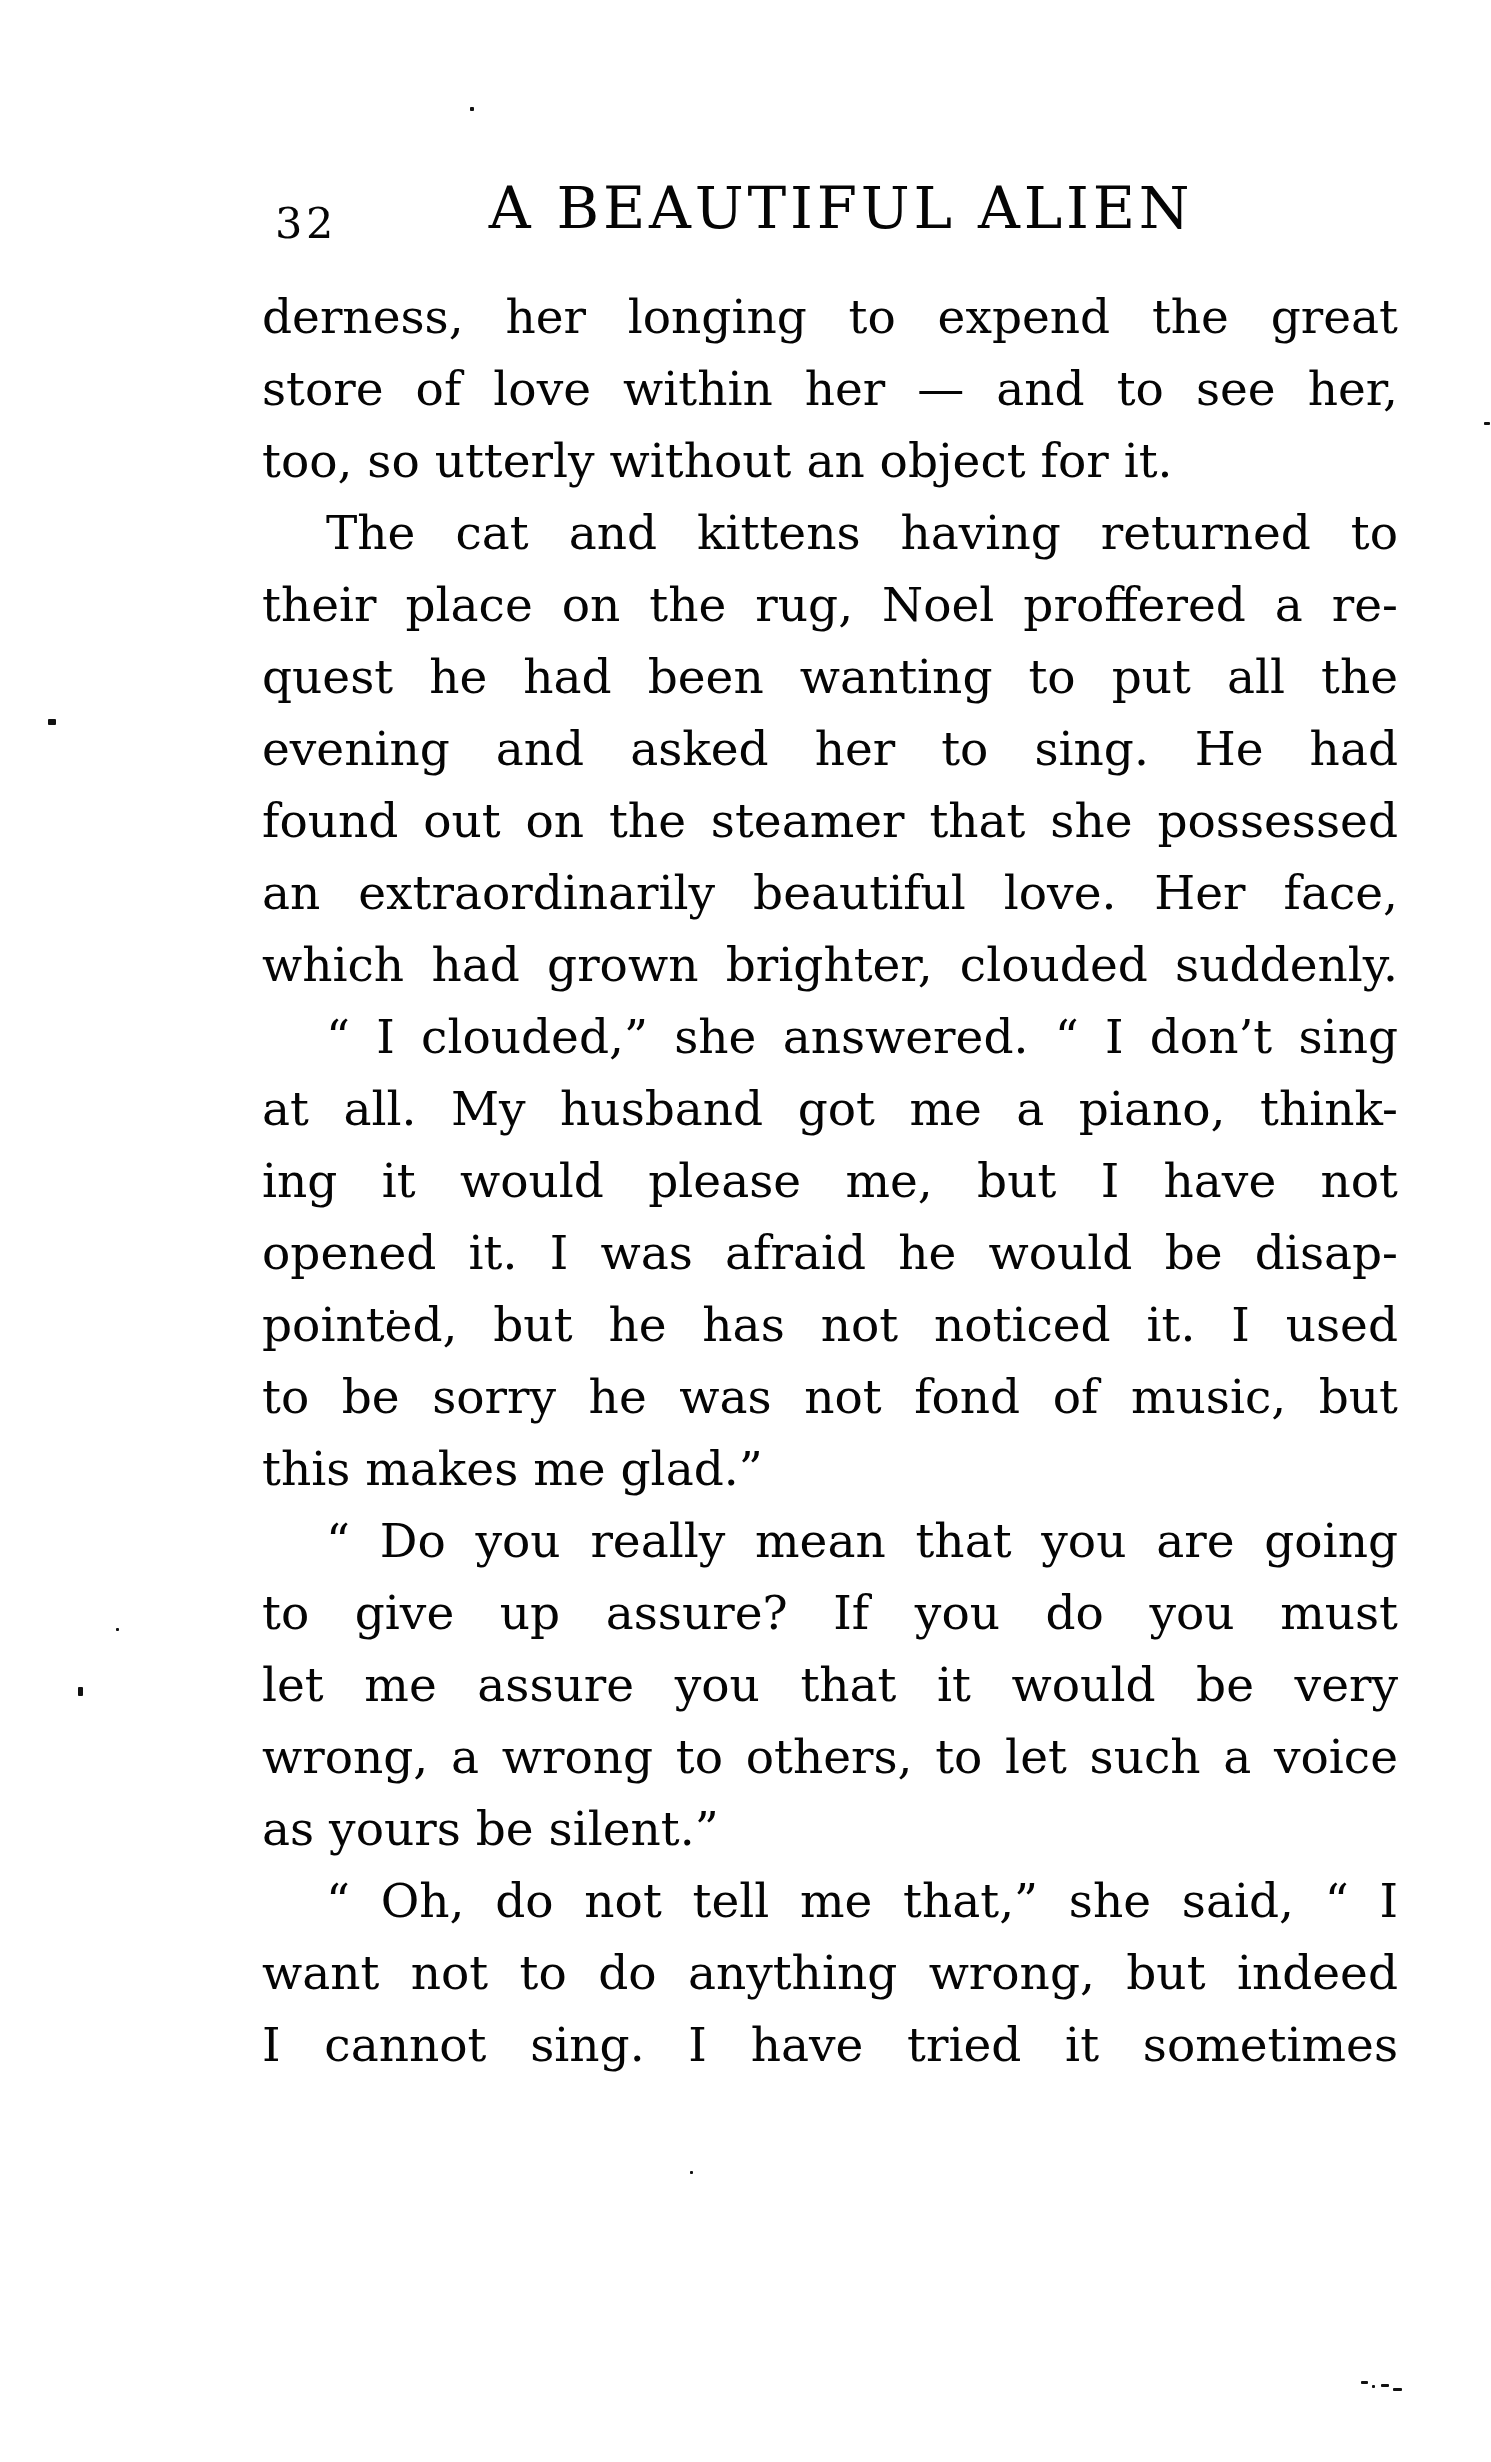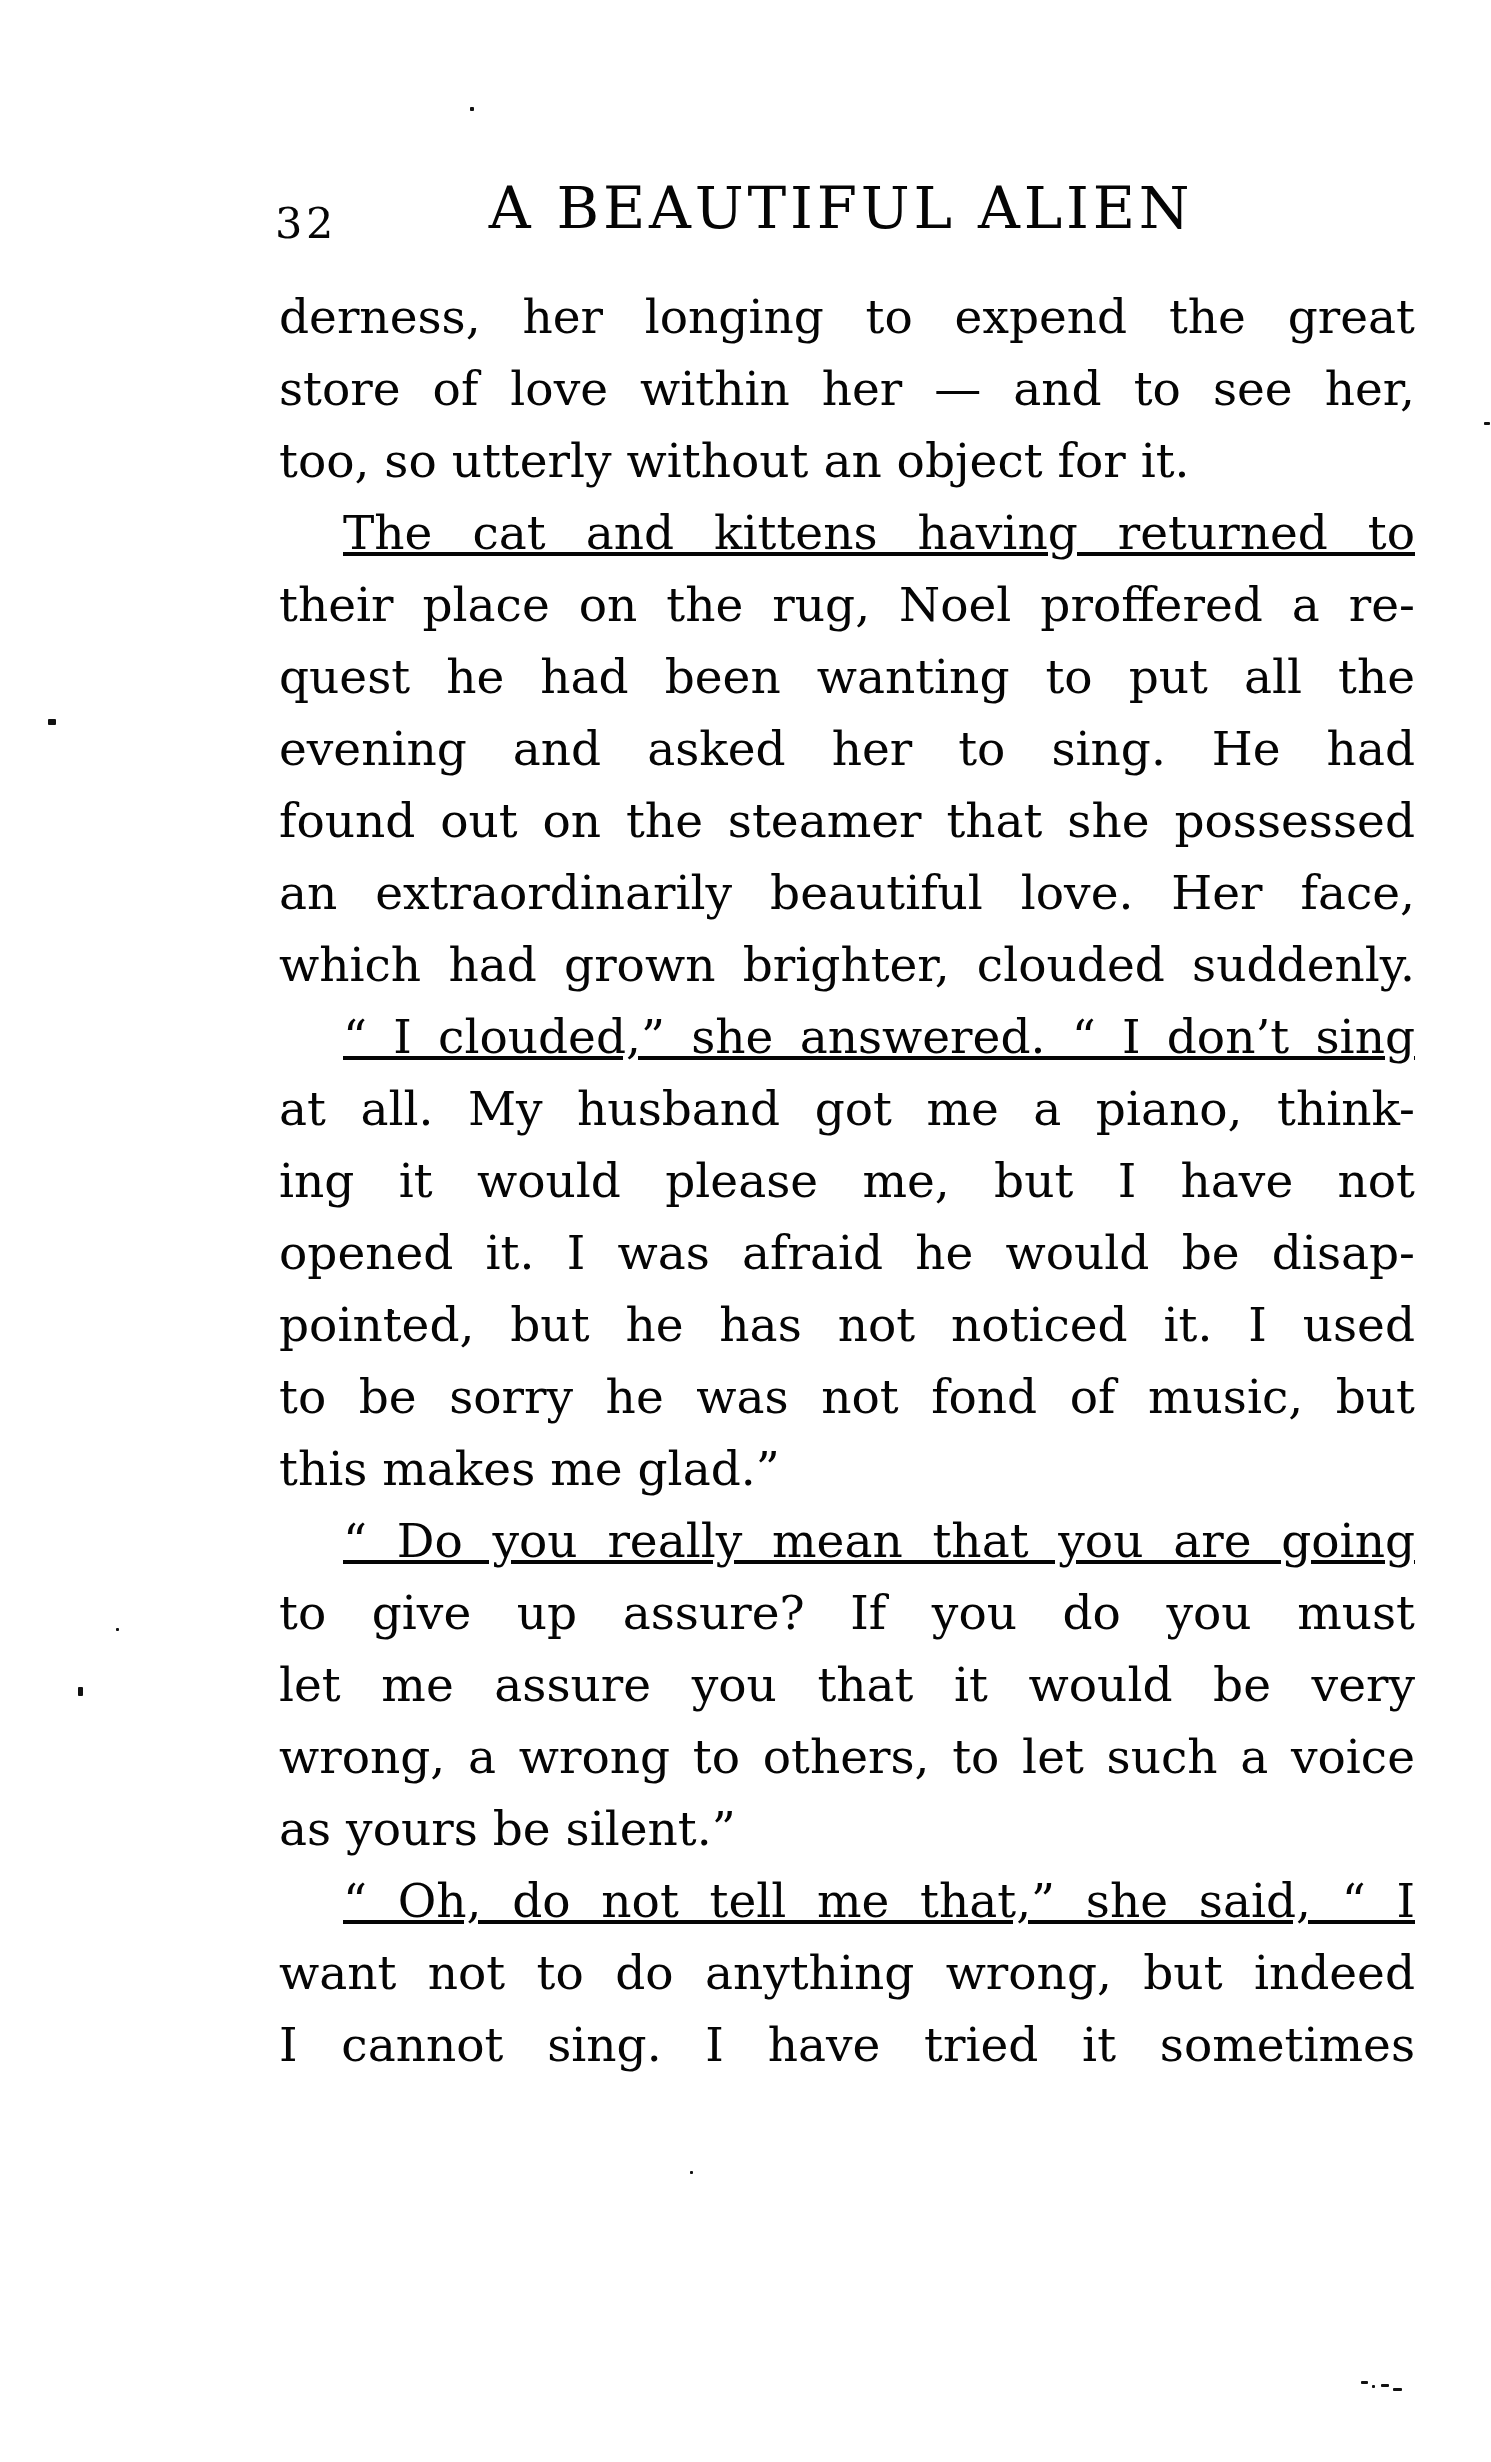--- a/index.html
+++ b/index.html
@@ -37,39 +37,38 @@
   .running-title {
     display: inline-block;
     font-size: 58px;
     line-height: 68px;
     letter-spacing: 3.8px;
     white-space: nowrap;
   }
   
   .body-text {
     position: absolute;
-    left: 279px;
+    left: 262px;
     top: 261px;
     width: 1136px;
   }
   .line {
     height: 72px;
     line-height: 72px;
     font-size: 47px;
     overflow: hidden;
     text-align: justify;
     text-align-last: left;
     white-space: normal;
   }
   .line.just {
     text-align-last: justify;
   }
   .line.indent {
     padding-left: 64px;
-    text-decoration: underline;
   }
   
   .speck {
     position: absolute;
     background: #111;
     border-radius: 0.9px;
   }
   .s1  { left: 470px;  top: 87px;   width: 3.8px; height: 3.8px; }
   .s2  { left: 48px;   top: 699px;  width: 7.5px; height: 5.6px; }
   .s3  { left: 116px;  top: 1608px; width: 2.8px; height: 2.8px; }

